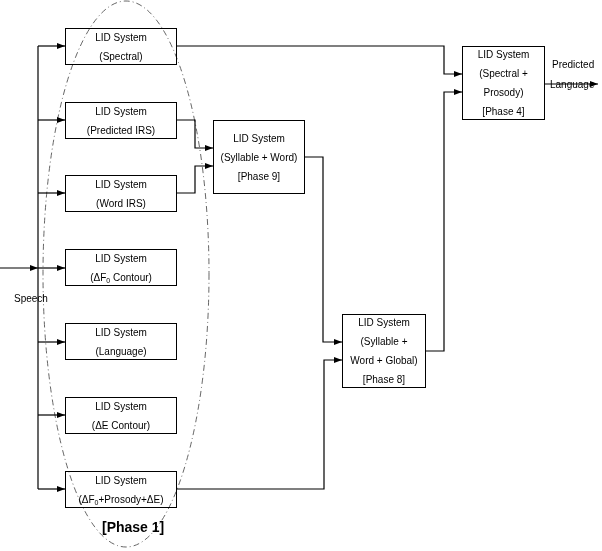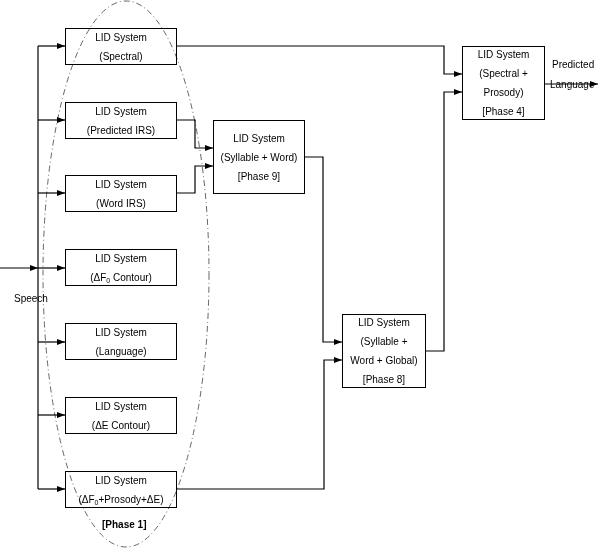--- a/index.html
+++ b/index.html
@@ -2,21 +2,21 @@
 <html><head>
 <meta charset="utf-8">
 <style>
   html, body { margin:0; padding:0; background:#ffffff; }
   #canvas { position:relative; width:602px; height:551px; overflow:hidden; background:#ffffff; font-family:"Liberation Sans", sans-serif; color:#000; }
   svg.wires { position:absolute; left:0; top:0; }
   .box { position:absolute; box-sizing:border-box; border:1.3px solid #000; background:transparent; display:flex; flex-direction:column; align-items:center; justify-content:center; text-align:center; font-size:10px; line-height:13px;gap:6px; }
   .box span { display:block; }
   .box .bold { font-weight:normal; }
   .label { position:absolute; font-size:10px; line-height:12px; }
-  .phase1 { position:absolute; font-size:10px; font-weight:bold; }
+  .phase1 { position:absolute; font-size:14px; font-weight:bold; }
   sub { font-size:7px; vertical-align:-2px; line-height:0; }
 </style>
 </head>
 <body>
 
 <div id="canvas">
 
   <svg class="wires" width="602" height="551">
     <defs>
       <marker id="ah" markerWidth="8" markerHeight="6" refX="8" refY="3" orient="auto" markerUnits="userSpaceOnUse">

